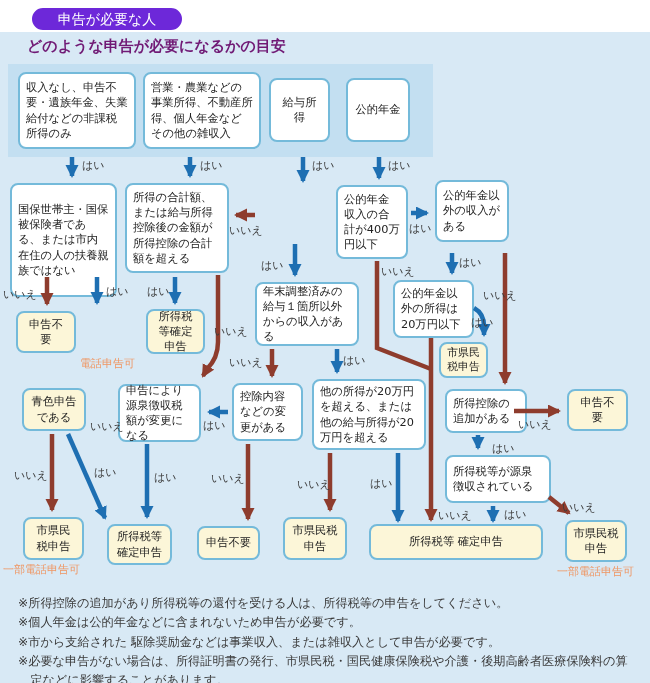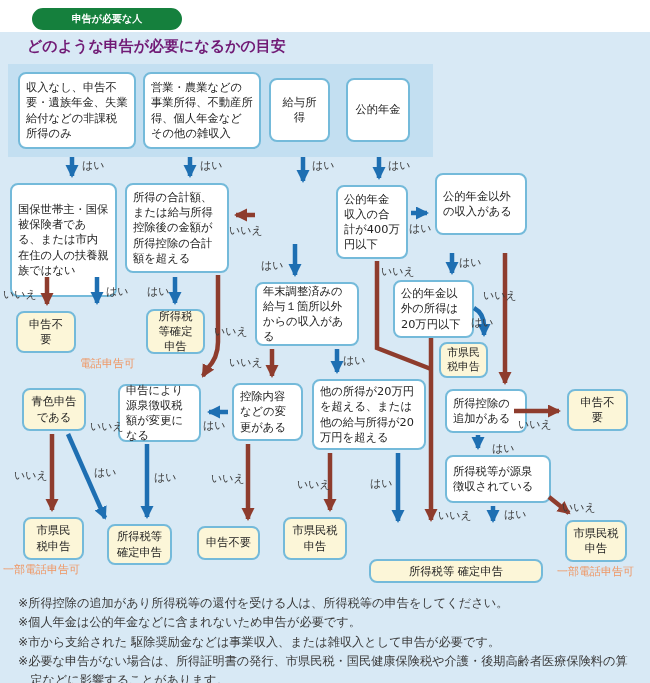--- a/index.html
+++ b/index.html
@@ -3,22 +3,22 @@
 <meta charset="utf-8">
 <style>
   html,body{margin:0;padding:0;}
   #stage{
     position:relative;width:650px;height:683px;overflow:hidden;
     background:#d8e9f5;font-family:"DejaVu Sans",sans-serif;color:#222;
   }
   #topstrip{position:absolute;left:0;top:0;width:650px;height:32px;background:#ffffff;}
   #badge{
     position:absolute;left:30px;top:6px;min-width:118px;height:22px;
-    background:#15803d;border:2px solid #fff;border-radius:14px;
-    color:#fff;font-weight:bold;font-size:10px;line-height:22px;
+    background:#6d28d9;border:2px solid #fff;border-radius:14px;
+    color:#fff;font-weight:normal;font-size:14px;line-height:22px;
     text-align:center;padding:0 16px;
   }
   #heading{
     position:absolute;left:27px;top:37px;
     color:#701a75;font-weight:bold;font-size:15px;
   }
   #band{position:absolute;left:8px;top:64px;width:425px;height:93px;background:#c3dff1;}
   .node{
     position:absolute;box-sizing:border-box;
     border:2px solid #74bada;border-radius:8px;background:#fff;
@@ -46,41 +46,41 @@
   <div id="heading">どのような申告が必要になるかの目安</div>
 
   <div class="node" style="left:18px;top:72px;width:118px;height:77px">収入なし、申告不要・遺族年金、失業給付などの非課税所得のみ</div>
   <div class="node" style="left:143px;top:72px;width:118px;height:77px">営業・農業などの事業所得、不動産所得、個人年金などその他の雑収入</div>
   <div class="node center" style="left:269px;top:78px;width:61px;height:64px">給与所得</div>
   <div class="node center" style="left:346px;top:78px;width:64px;height:64px">公的年金</div>
 
   <div class="node" style="left:10px;top:183px;width:107px;height:114px">国保世帯主・国保被保険者である、または市内在住の人の扶養親族ではない</div>
   <div class="node" style="left:125px;top:183px;width:104px;height:90px">所得の合計額、または給与所得控除後の金額が所得控除の合計額を超える</div>
   <div class="node" style="left:336px;top:185px;width:72px;height:74px">公的年金収入の合計が400万円以下</div>
-  <div class="node" style="left:435px;top:173px;width:92px;height:62px">公的年金以外の収入がある</div>
+  <div class="node" style="left:435px;top:180px;width:74px;height:62px">公的年金以外の収入がある</div>
 
   <div class="node cream center" style="left:16px;top:311px;width:60px;height:42px">申告不要</div>
   <div class="node cream center" style="left:146px;top:309px;width:59px;height:45px">所得税等確定申告</div>
   <div class="node" style="left:255px;top:282px;width:104px;height:64px">年末調整済みの給与１箇所以外からの収入がある</div>
   <div class="node" style="left:393px;top:280px;width:81px;height:58px">公的年金以外の所得は20万円以下</div>
   <div class="node cream center" style="left:439px;top:342px;width:49px;height:36px;font-size:10.8px">市県民税申告</div>
 
   <div class="node cream center" style="left:22px;top:388px;width:64px;height:43px">青色申告である</div>
   <div class="node" style="left:118px;top:384px;width:83px;height:58px">申告により源泉徴収税額が変更になる</div>
   <div class="node" style="left:232px;top:383px;width:71px;height:58px">控除内容などの変更がある</div>
   <div class="node" style="left:312px;top:379px;width:114px;height:71px">他の所得が20万円を超える、または他の給与所得が20万円を超える</div>
   <div class="node" style="left:445px;top:389px;width:82px;height:44px">所得控除の追加がある</div>
   <div class="node cream center" style="left:567px;top:389px;width:61px;height:42px">申告不要</div>
   <div class="node" style="left:445px;top:455px;width:106px;height:48px">所得税等が源泉徴収されている</div>
 
   <div class="node cream center" style="left:23px;top:517px;width:61px;height:43px">市県民税申告</div>
   <div class="node cream center" style="left:107px;top:524px;width:65px;height:41px">所得税等確定申告</div>
   <div class="node cream center" style="left:197px;top:526px;width:63px;height:34px">申告不要</div>
   <div class="node cream center" style="left:283px;top:517px;width:64px;height:43px">市県民税申告</div>
-  <div class="node cream center" style="left:369px;top:559px;width:174px;height:24px">所得税等 確定申告</div>
+  <div class="node cream center" style="left:369px;top:524px;width:174px;height:36px">所得税等 確定申告</div>
   <div class="node cream center" style="left:565px;top:520px;width:62px;height:42px">市県民税申告</div>
 
   <svg id="arrows" width="650" height="683">
     <defs>
       <marker id="mb" markerUnits="userSpaceOnUse" markerWidth="16" markerHeight="16" refX="11" refY="6.5" orient="auto">
         <path d="M0,0 L13,6.5 L0,13 Z" fill="#1e6fb2"></path>
       </marker>
       <marker id="mr" markerUnits="userSpaceOnUse" markerWidth="16" markerHeight="16" refX="11" refY="6.5" orient="auto">
         <path d="M0,0 L13,6.5 L0,13 Z" fill="#8e3c2d"></path>
       </marker>

